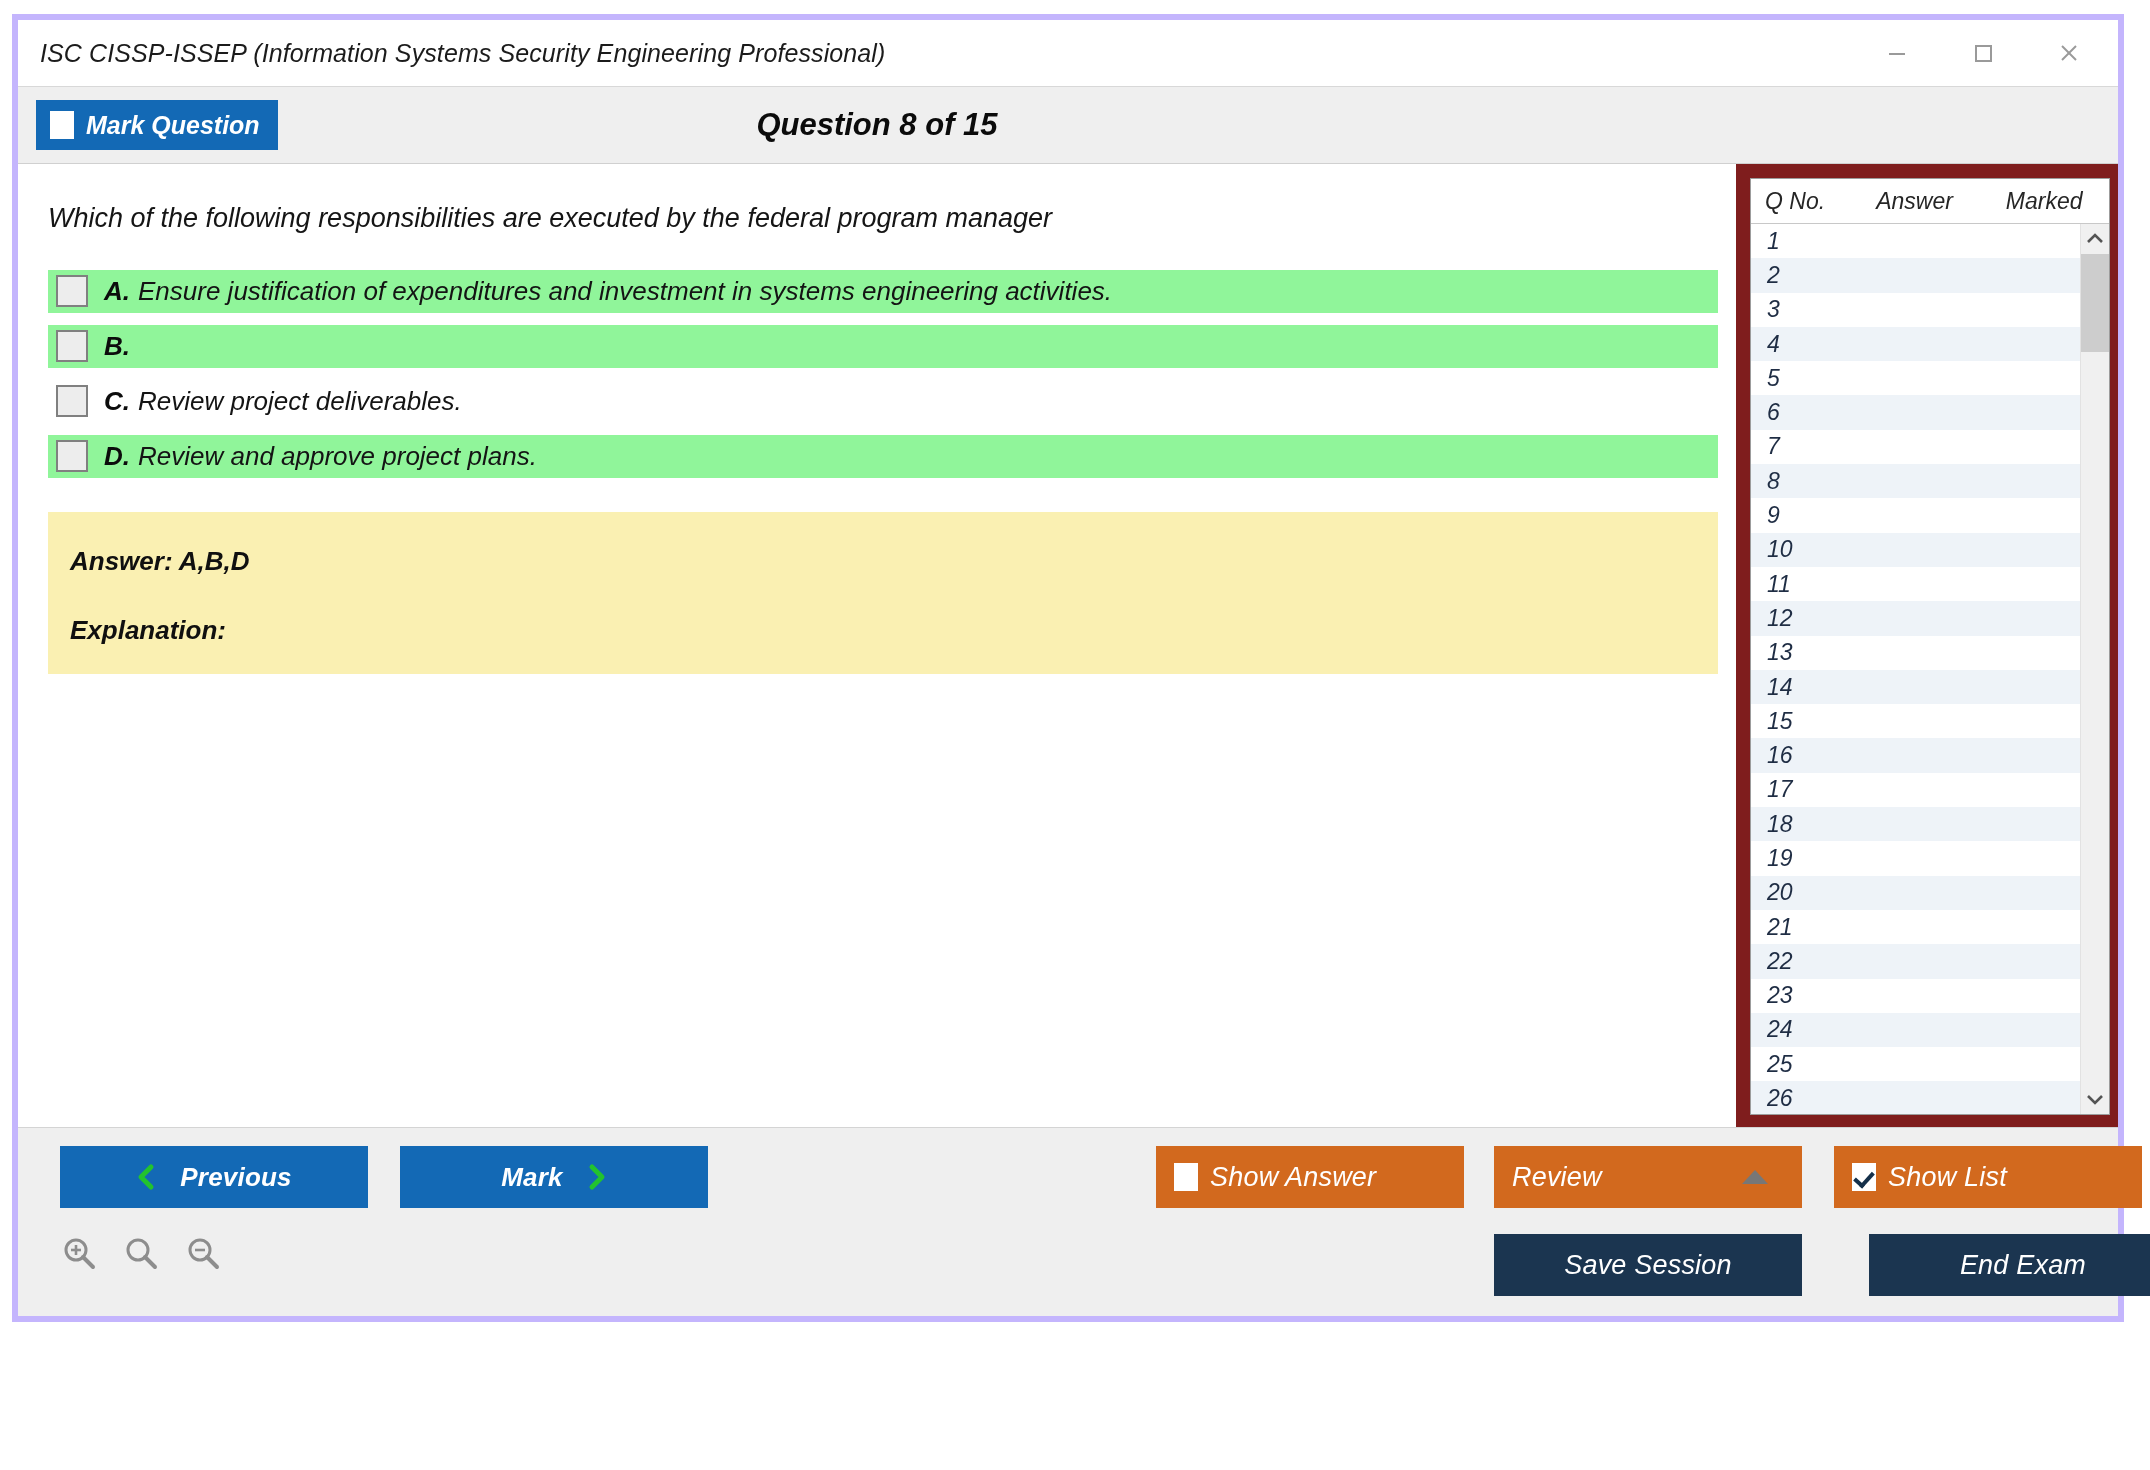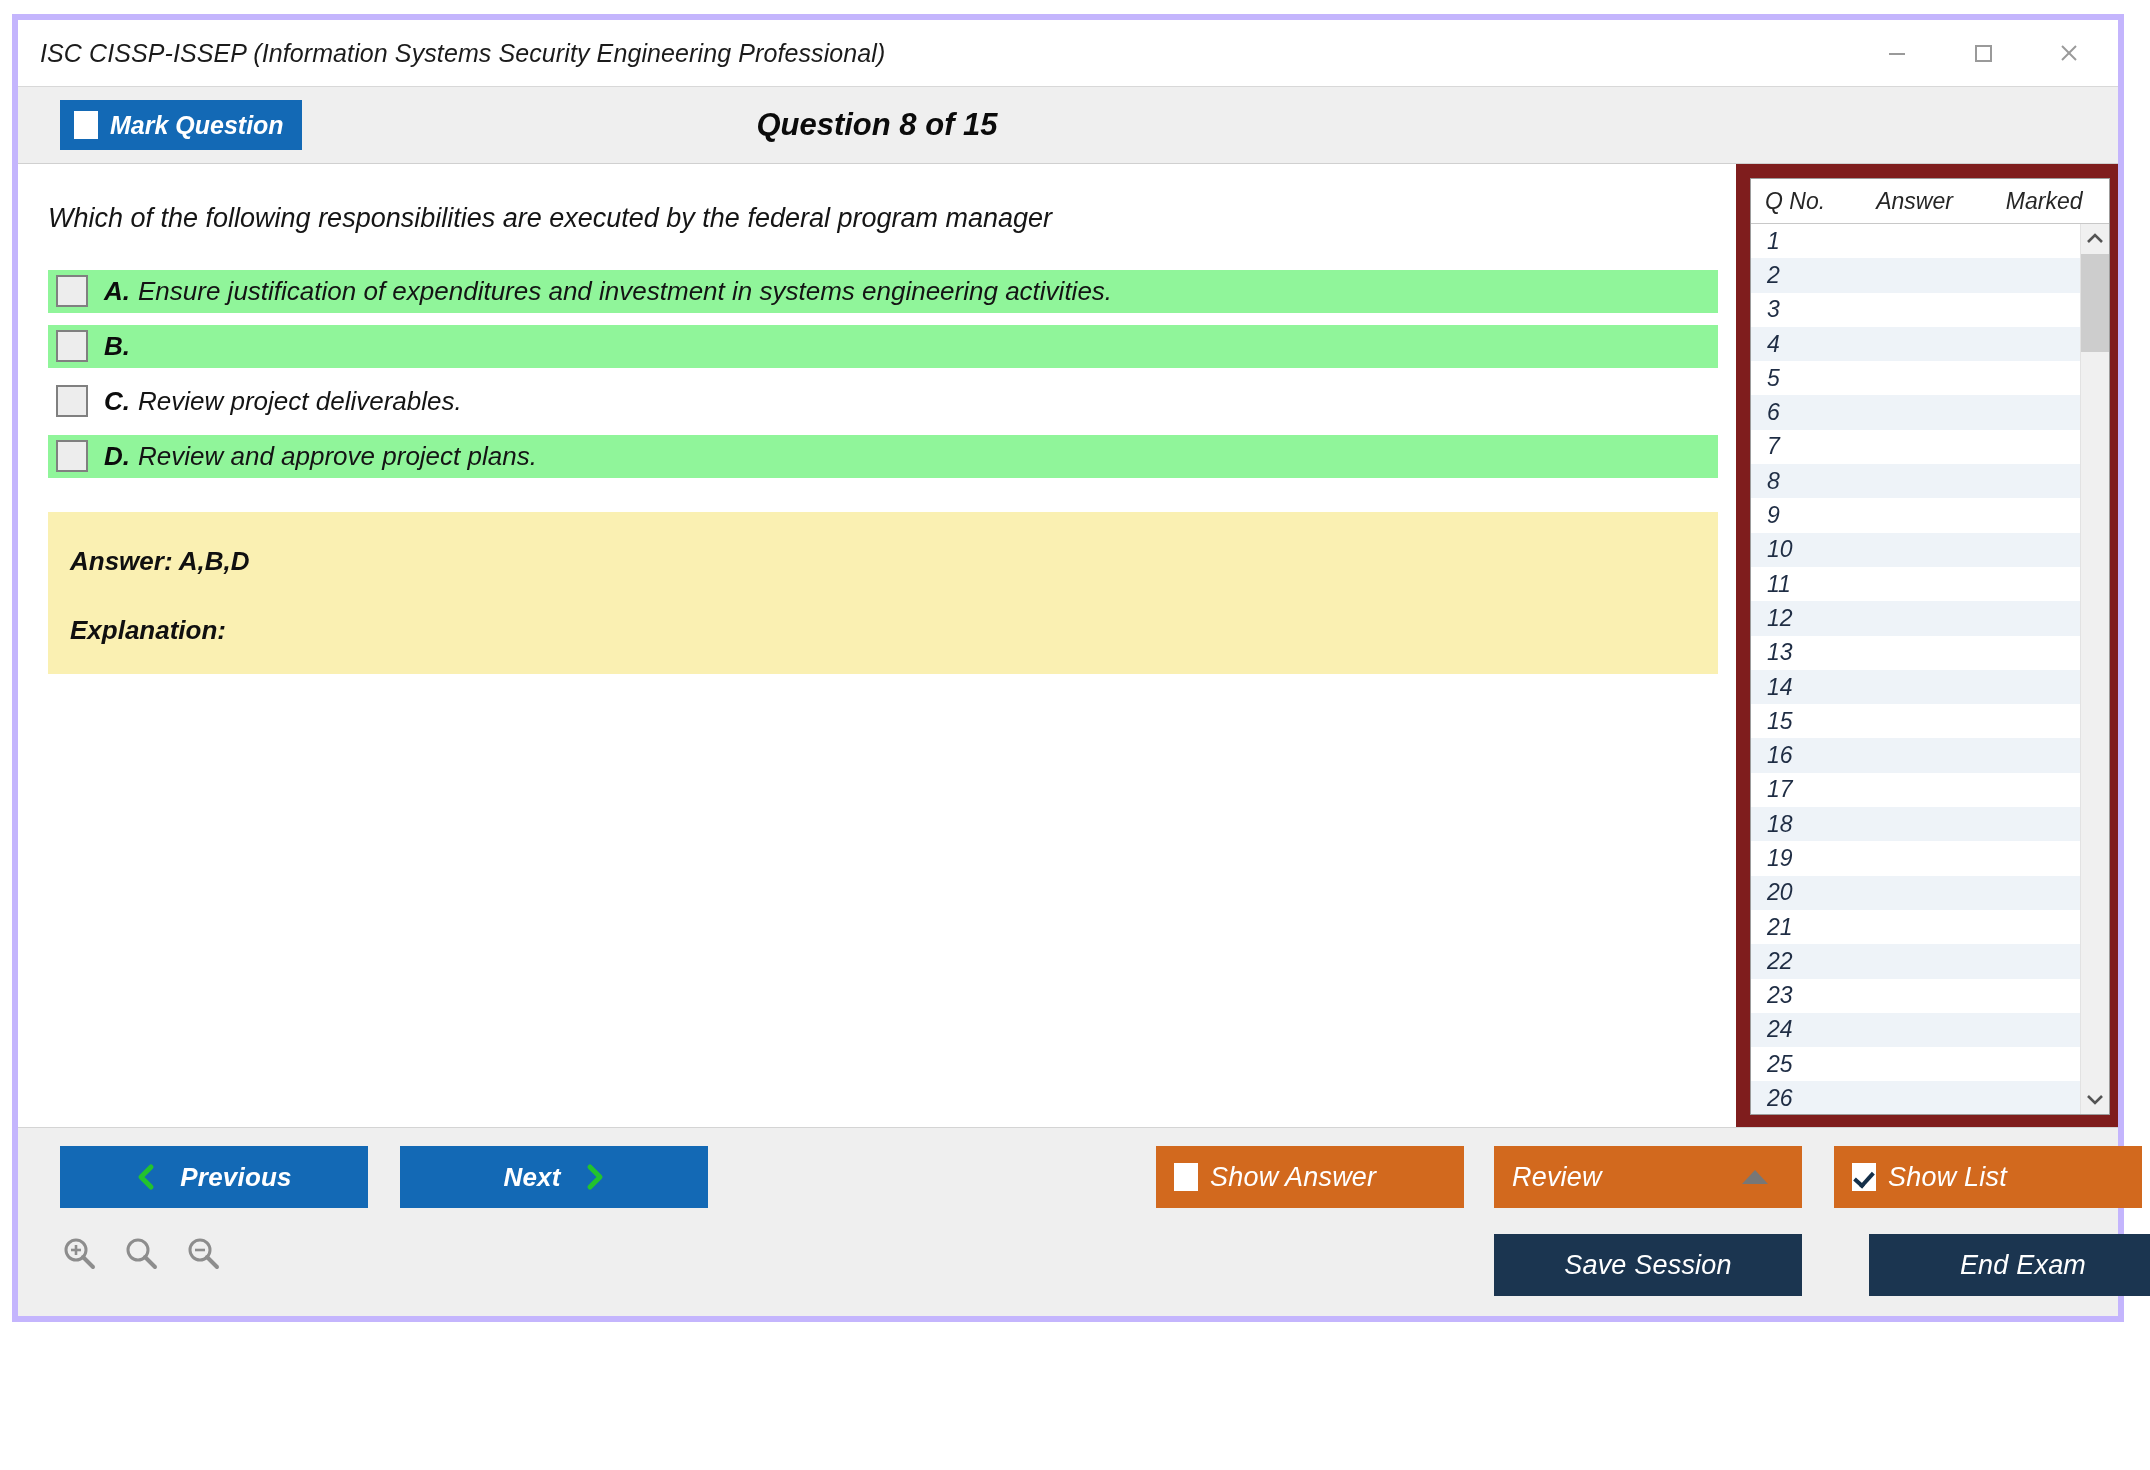--- a/index.html
+++ b/index.html
@@ -70,21 +70,21 @@
     height: 76px;
     background: #efefef;
     border-top: 1px solid #d8d8d8;
     border-bottom: 1px solid #d0d0d0;
     flex: 0 0 auto;
     position: relative;
     display: flex;
     align-items: center;
   }
   .mark-btn {
-    margin-left: 42px;
+    margin-left: 18px;
     height: 50px;
     background: #1369b5;
     color: #ffffff;
     display: flex;
     align-items: center;
     padding: 0 18px 0 14px;
     font-size: 25px;
     font-weight: bold;
     cursor: pointer;
     box-sizing: border-box;
@@ -588,21 +588,21 @@
       <div class="btn blue prev-btn">
         <span class="chev">
           <svg width="20" height="28" viewBox="0 0 20 28">
               <polyline points="15,4 5,14 15,24" fill="none" stroke="#22c32e" stroke-width="5" stroke-linecap="round" stroke-linejoin="round"></polyline>
             </svg>
         </span>
         <span>Previous</span>
       </div>
 
       <div class="btn blue next-btn">
-        <span>Next</span>
+        <span>Mark</span>
         <span class="chev">
           <svg width="20" height="28" viewBox="0 0 20 28">
               <polyline points="5,4 15,14 5,24" fill="none" stroke="#22c32e" stroke-width="5" stroke-linecap="round" stroke-linejoin="round"></polyline>
             </svg>
         </span>
       </div>
 
       <div class="btn orange show-answer-btn">
         <span class="cb-white"></span>
         <span>Show Answer</span>

